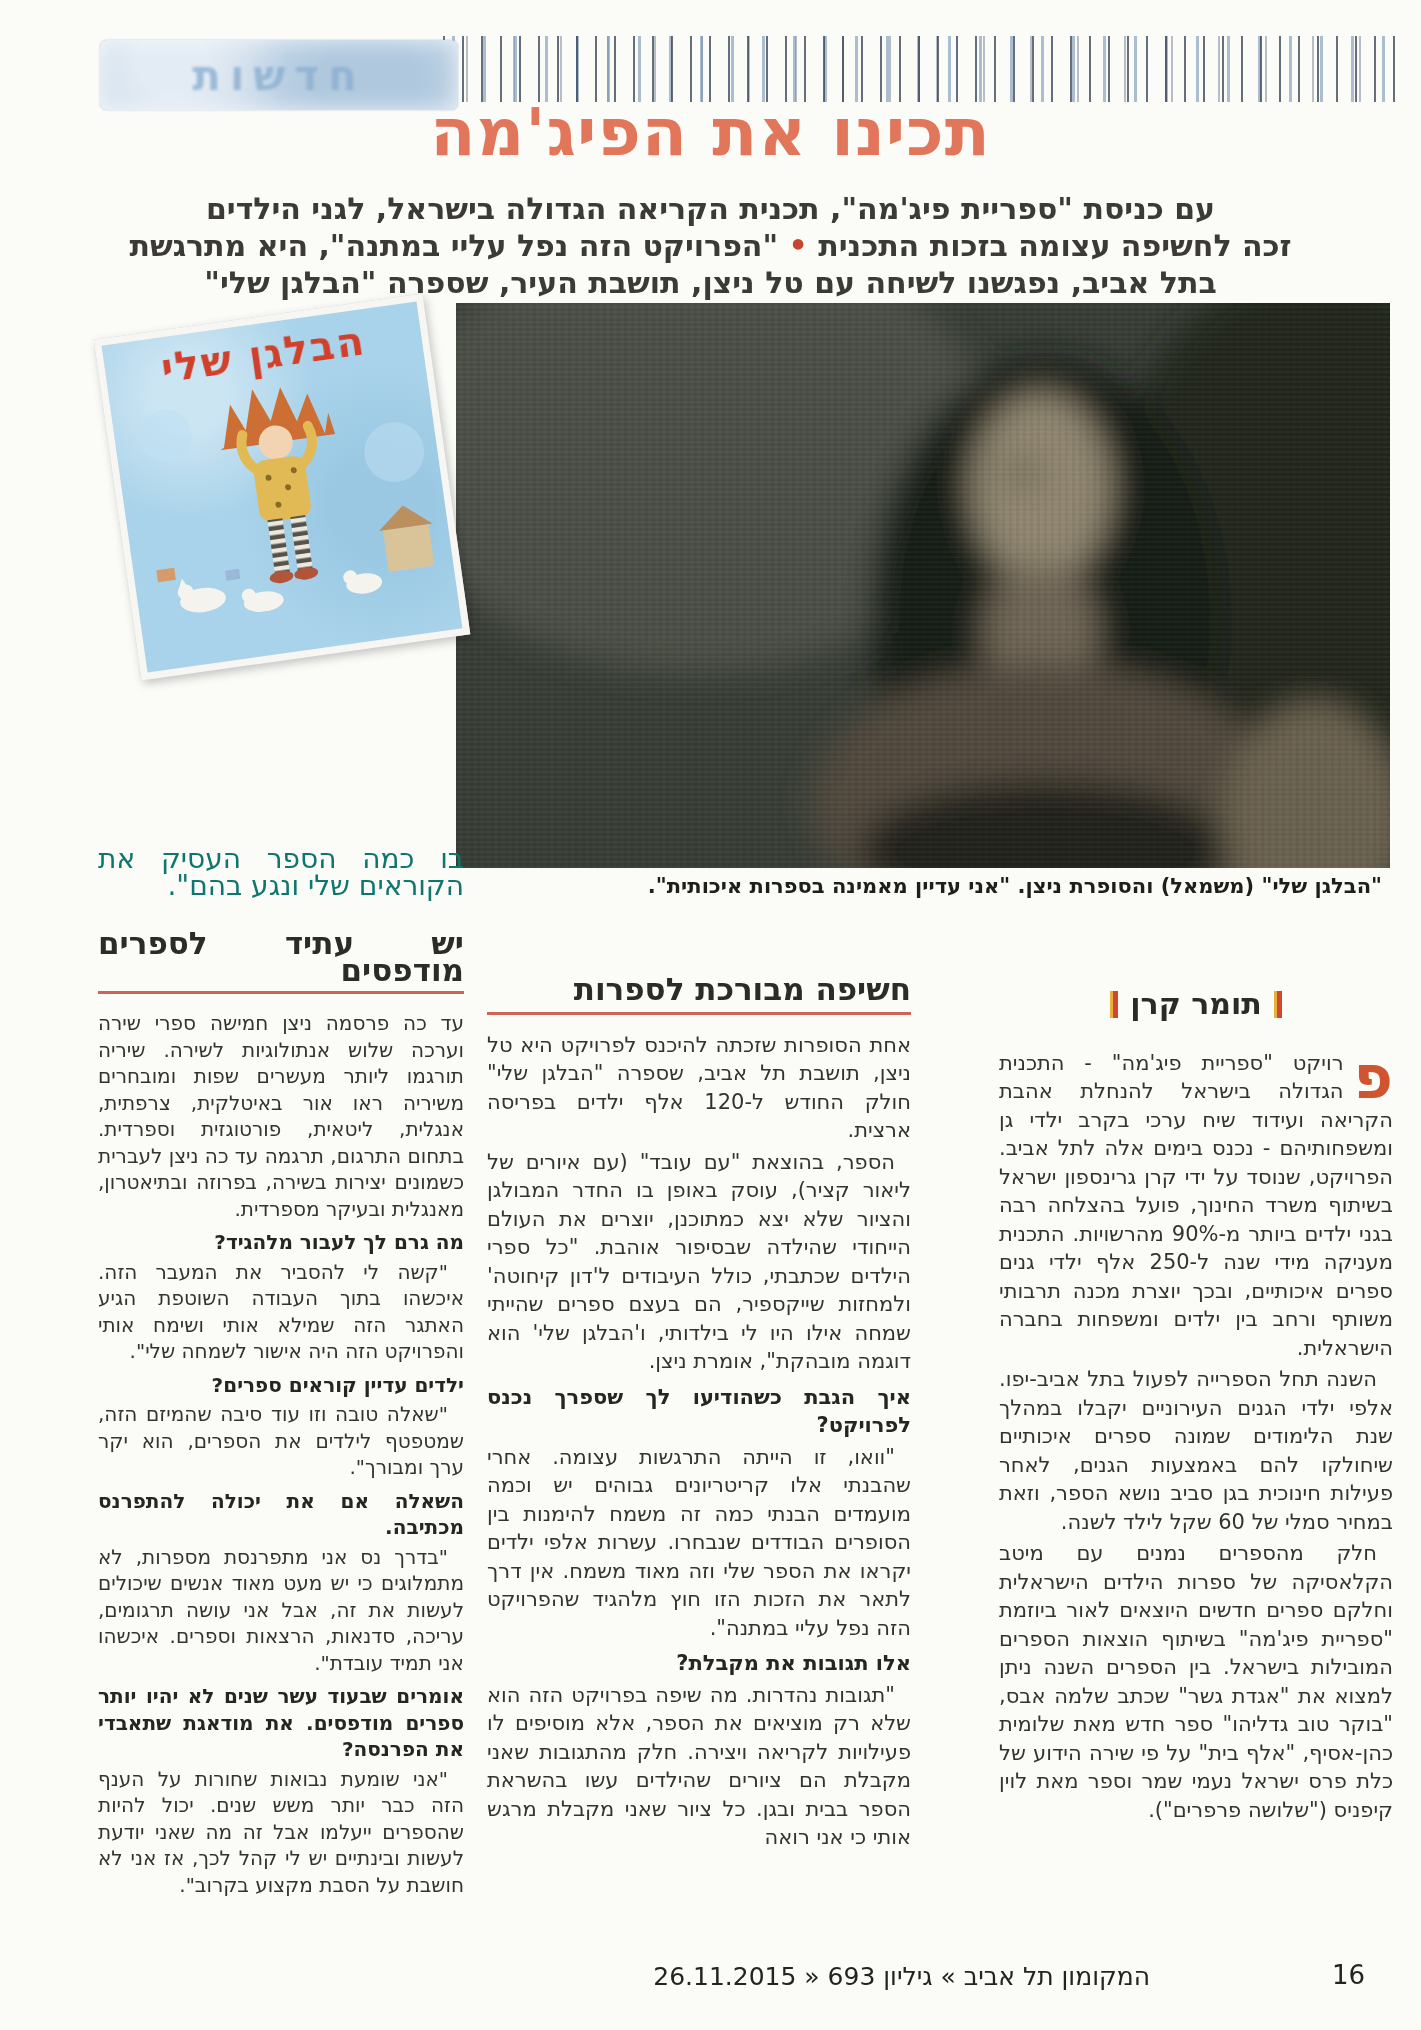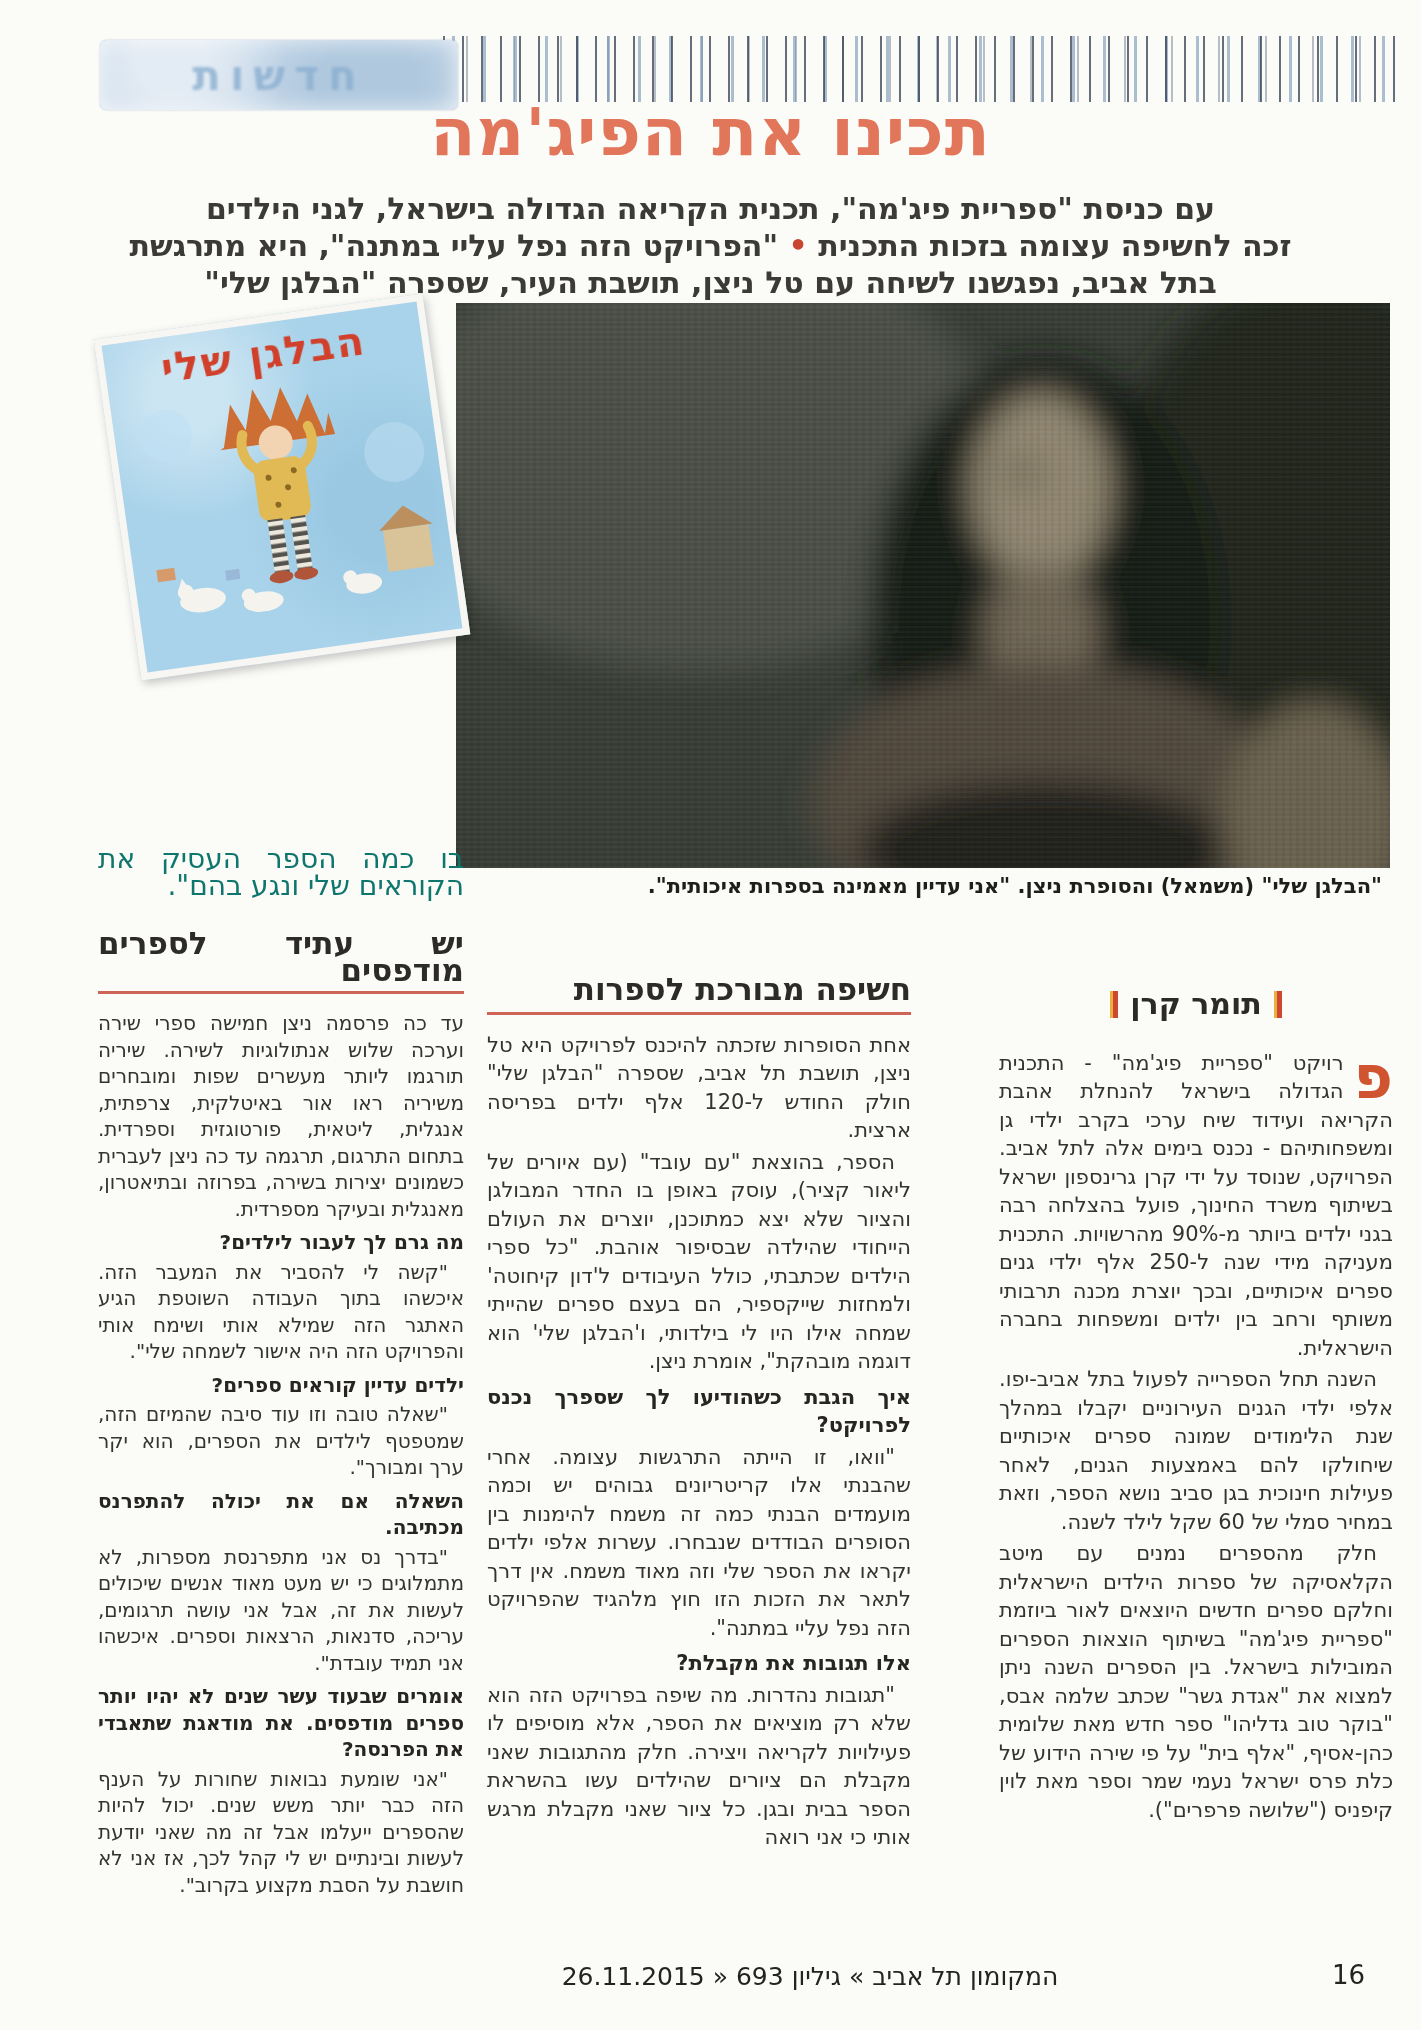--- a/index.html
+++ b/index.html
@@ -64,21 +64,21 @@
   .byline{display:flex;align-items:center;justify-content:center;gap:12px;
     font-size:30px;font-weight:bold;color:#2b2a27;margin:8px 0 30px;}
   .byline .bar{width:8px;height:27px;background:linear-gradient(90deg,#e7b13c 0 3px,#cf4631 3px);}
 
   .dropcap{float:right;font-size:60px;line-height:50px;font-weight:bold;color:#d05430;
     margin:3px 0 0 10px;}
 
   h2.colhead{font-size:31px;font-weight:bold;margin:0 0 16px;padding-bottom:8px;
     border-bottom:3px solid rgba(195,62,48,.8);color:#2c2b28;}
 
-  .footer-line{position:absolute;left:470px;top:1962px;width:680px;text-align:center;
+  .footer-line{position:absolute;left:470px;top:1962px;width:680px;
     font-size:25px;color:#24231f;}
   .pagenum{position:absolute;left:1332px;top:1960px;font-size:26px;color:#24231f;}
 </style>
 </head>
 <body>
 
 <div class="page">
 
   <div class="ticks"></div>
 
@@ -178,21 +178,21 @@
     <p>הספר, בהוצאת "עם עובד" (עם איורים של ליאור קציר), עוסק באופן בו החדר המבולגן והציור שלא יצא כמתוכנן, יוצרים את העולם הייחודי שהילדה שבסיפור אוהבת. "כל ספרי הילדים שכתבתי, כולל העיבודים ל'דון קיחוטה' ולמחזות שייקספיר, הם בעצם ספרים שהייתי שמחה אילו היו לי בילדותי, ו'הבלגן שלי' הוא דוגמה מובהקת", אומרת ניצן.</p>
     <p class="q">איך הגבת כשהודיעו לך שספרך נכנס לפרויקט?</p>
     <p>"וואו, זו הייתה התרגשות עצומה. אחרי שהבנתי אלו קריטריונים גבוהים יש וכמה מועמדים הבנתי כמה זה משמח להימנות בין הסופרים הבודדים שנבחרו. עשרות אלפי ילדים יקראו את הספר שלי וזה מאוד משמח. אין דרך לתאר את הזכות הזו חוץ מלהגיד שהפרויקט הזה נפל עליי במתנה".</p>
     <p class="q">אלו תגובות את מקבלת?</p>
     <p>"תגובות נהדרות. מה שיפה בפרויקט הזה הוא שלא רק מוציאים את הספר, אלא מוסיפים לו פעילויות לקריאה ויצירה. חלק מהתגובות שאני מקבלת הם ציורים שהילדים עשו בהשראת הספר בבית ובגן. כל ציור שאני מקבלת מרגש אותי כי אני רואה</p>
   </div>
 
   <div class="col col-left">
     <h2 class="colhead">יש עתיד לספרים מודפסים</h2>
     <p class="flush">עד כה פרסמה ניצן חמישה ספרי שירה וערכה שלוש אנתולוגיות לשירה. שיריה תורגמו ליותר מעשרים שפות ומובחרים משיריה ראו אור באיטלקית, צרפתית, אנגלית, ליטאית, פורטוגזית וספרדית. בתחום התרגום, תרגמה עד כה ניצן לעברית כשמונים יצירות בשירה, בפרוזה ובתיאטרון, מאנגלית ובעיקר מספרדית.</p>
-    <p class="q">מה גרם לך לעבור לילדים?</p>
+    <p class="q">מה גרם לך לעבור מלהגיד?</p>
     <p>"קשה לי להסביר את המעבר הזה. איכשהו בתוך העבודה השוטפת הגיע האתגר הזה שמילא אותי ושימח אותי והפרויקט הזה היה אישור לשמחה שלי".</p>
     <p class="q">ילדים עדיין קוראים ספרים?</p>
     <p>"שאלה טובה וזו עוד סיבה שהמיזם הזה, שמטפטף לילדים את הספרים, הוא יקר ערך ומבורך".</p>
     <p class="q">השאלה אם את יכולה להתפרנס מכתיבה.</p>
     <p>"בדרך נס אני מתפרנסת מספרות, לא מתמלוגים כי יש מעט מאוד אנשים שיכולים לעשות את זה, אבל אני עושה תרגומים, עריכה, סדנאות, הרצאות וספרים. איכשהו אני תמיד עובדת".</p>
     <p class="q">אומרים שבעוד עשר שנים לא יהיו יותר ספרים מודפסים. את מודאגת שתאבדי את הפרנסה?</p>
     <p>"אני שומעת נבואות שחורות על הענף הזה כבר יותר משש שנים. יכול להיות שהספרים ייעלמו אבל זה מה שאני יודעת לעשות ובינתיים יש לי קהל לכך, אז אני לא חושבת על הסבת מקצוע בקרוב".</p>
   </div>
 
   <div class="footer-line">המקומון תל אביב » גיליון 693 « 26.11.2015</div>

